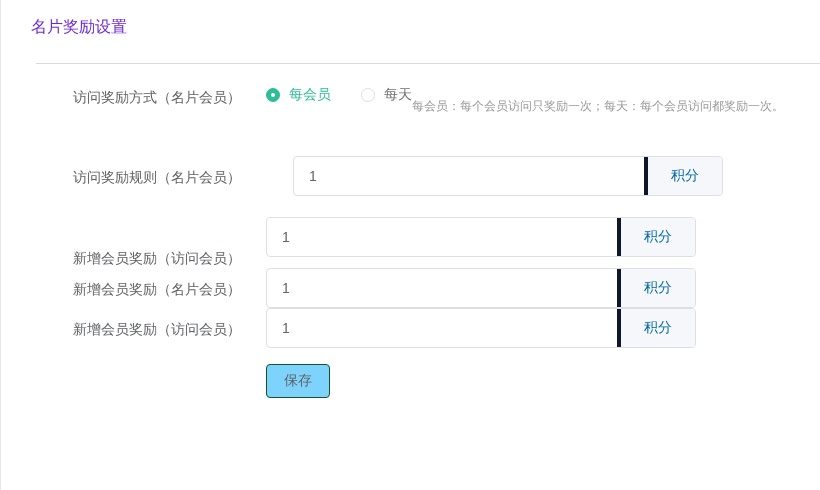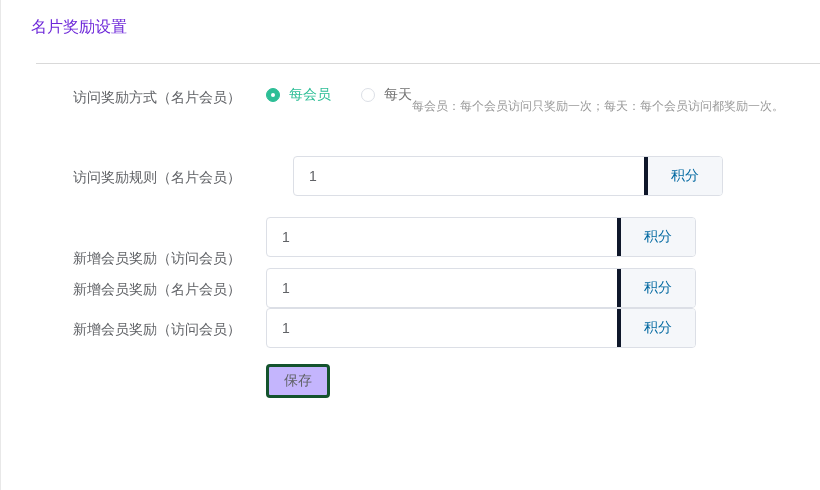--- a/index.html
+++ b/index.html
@@ -120,22 +120,22 @@
     justify-content: center;
   }
   .row-input-tipped { margin-top: 21px; }
   .row-input-tipped .tip-above { margin-bottom: 3px; }
   .row-input-tipped .form-label { padding-top: 31px; }
   .row-input-plain { }
   .row-save { margin-top: 16px; }
   .save-button {
     width: 64px;
     height: 34px;
-    background: #c4b5fd;
-    border: 3px solid #14532d;
+    background: #7dd3fc;
+    border: 1px solid #14532d;
     border-radius: 4px;
     font-size: 14px;
     color: #606266;
     cursor: pointer;
     font-family: "Liberation Sans", "DejaVu Sans", sans-serif;
   }
 </style>
 </head>
 <body>
 

